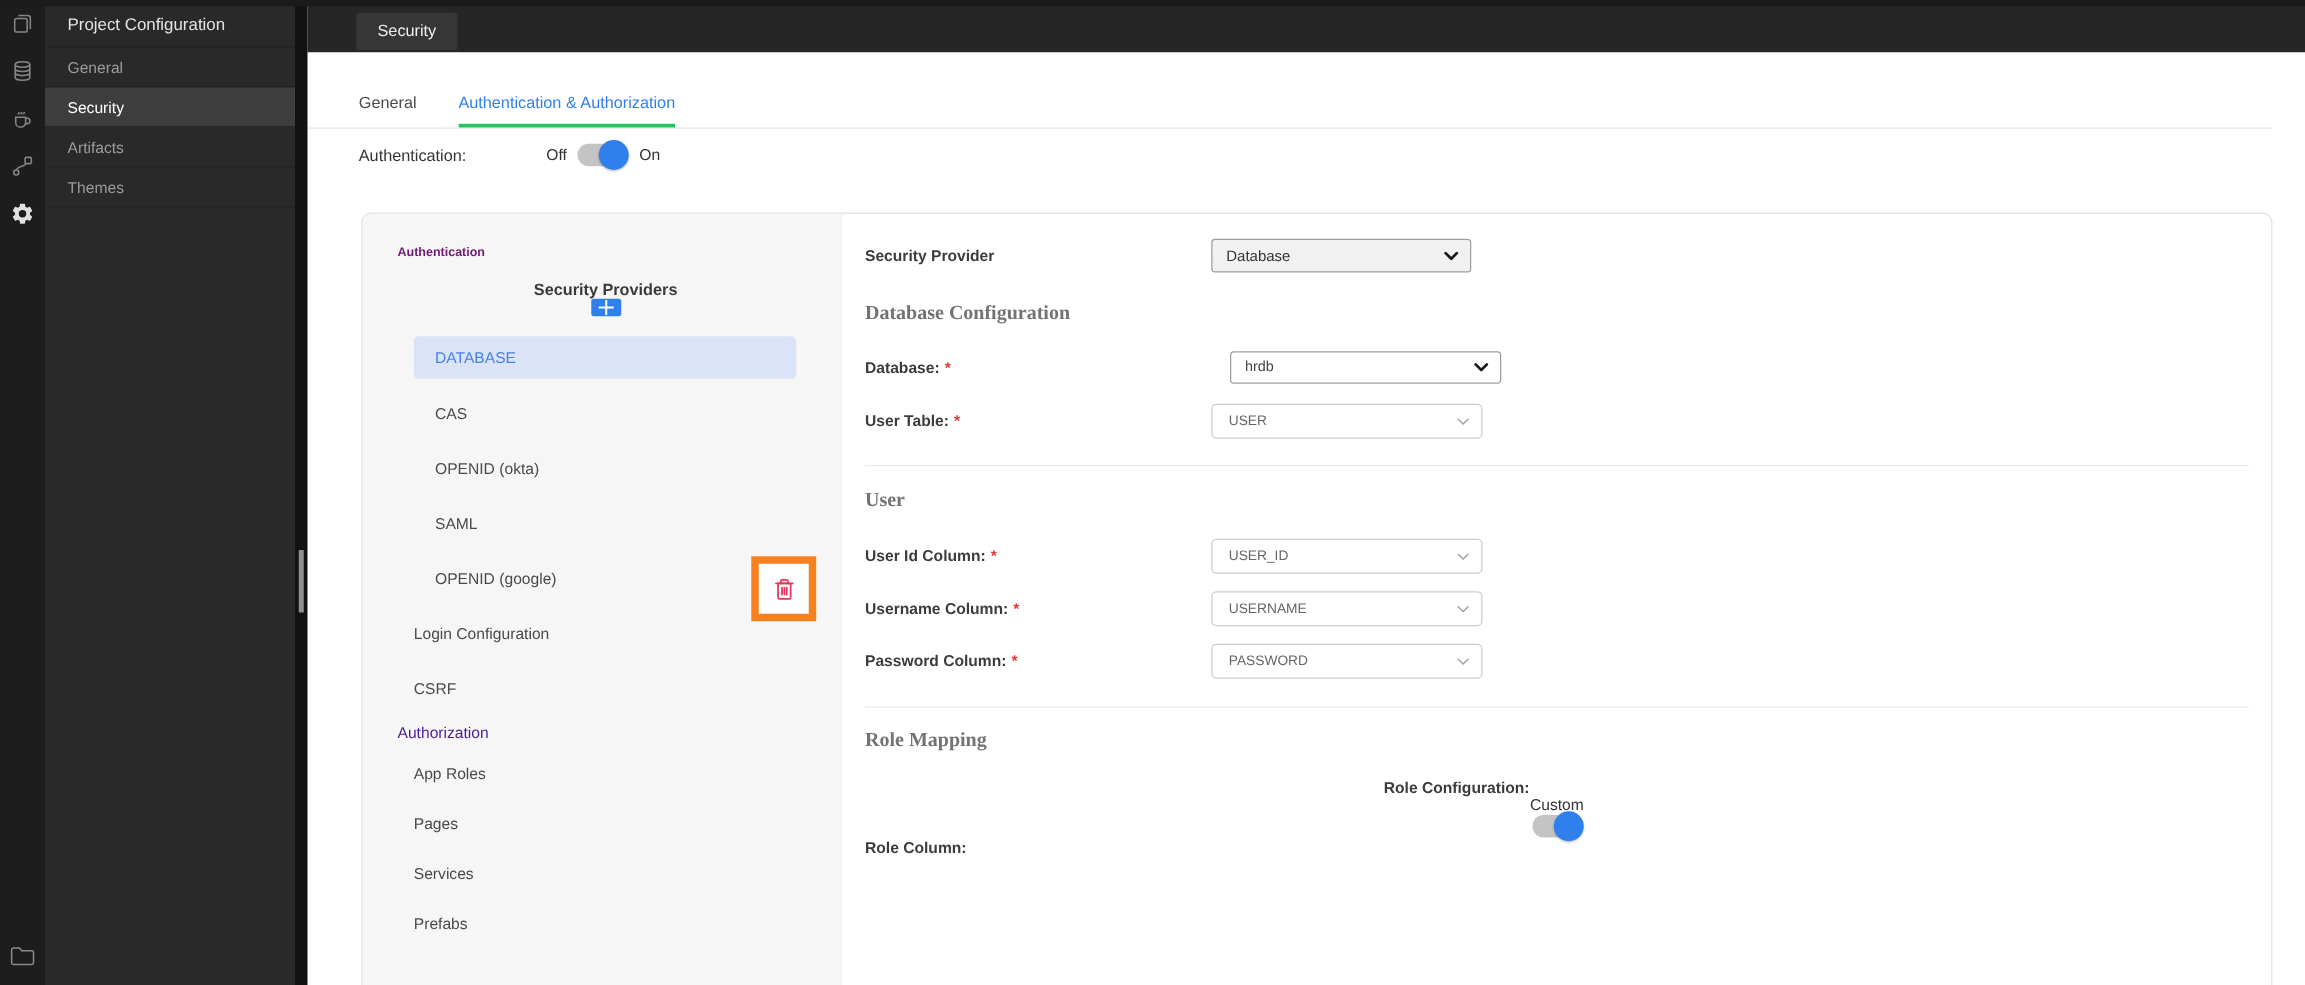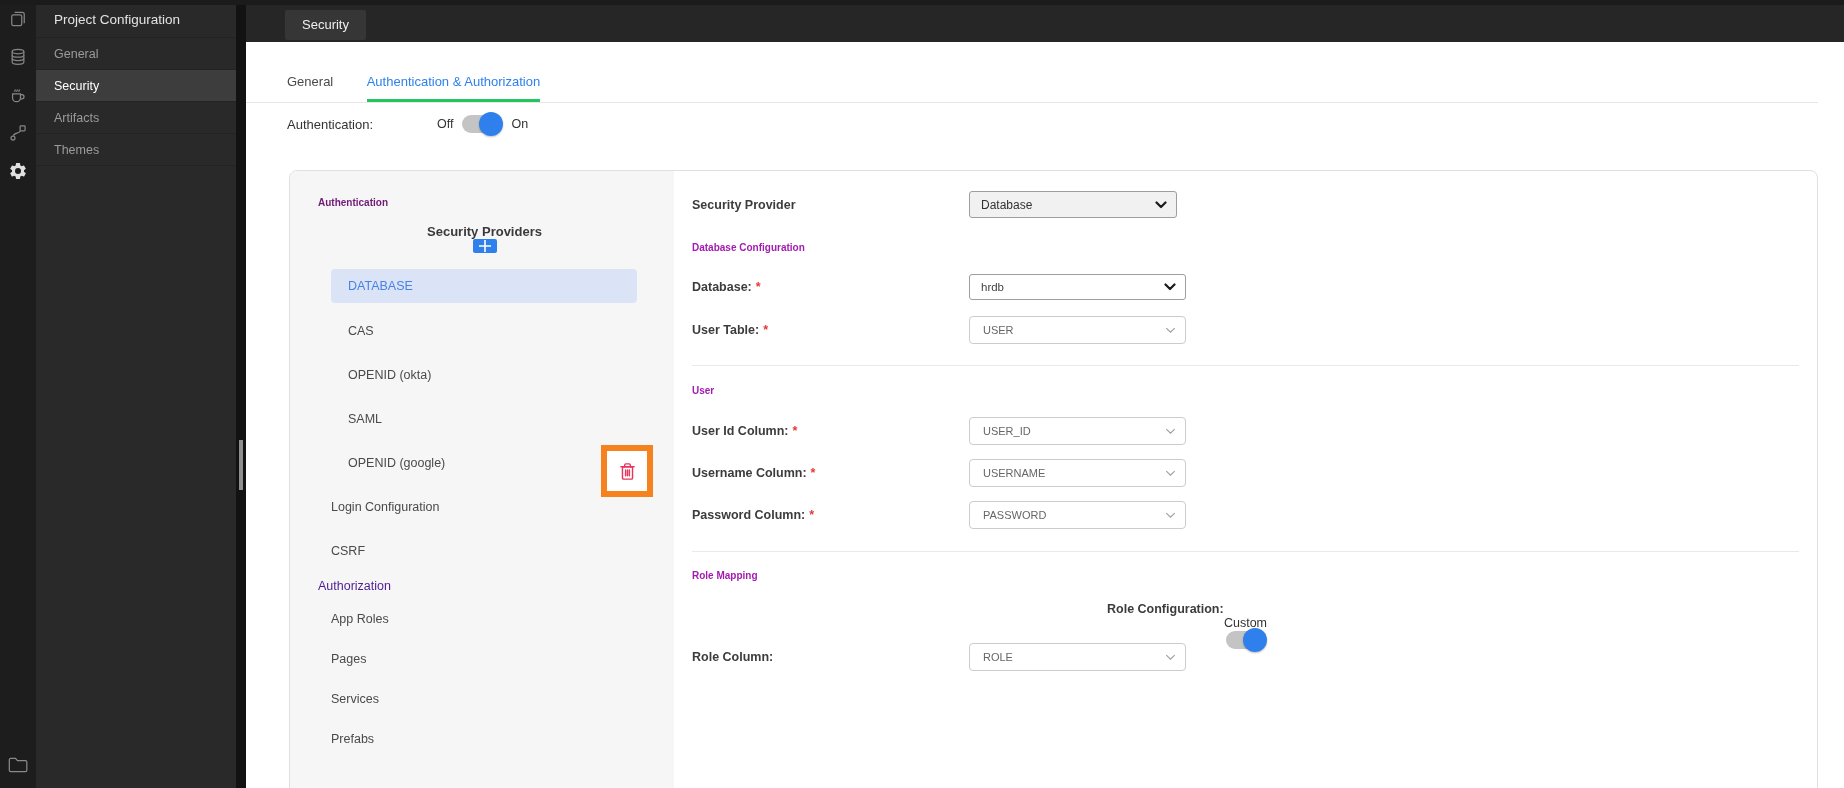--- a/index.html
+++ b/index.html
@@ -75,28 +75,28 @@
   .section-label { height:26px; display:flex; align-items:center; padding-left:28px;
     font-size:12.5px; color:#4c1d95; }
   .annotation-box { position:absolute; left:311px; top:274px; width:52px; height:52px;
     border:6px solid #f6821f; background:#ffffff; display:flex; align-items:center;
     justify-content:center; cursor:pointer; z-index:4; }
 
   
   .form-row { display:flex; align-items:center; }
   .form-label { width:277px; font-size:12.5px; font-weight:bold; color:#3c3c3c; flex:none; }
   .req { color:#e53935; margin-left:4px; }
-  .heading { font-size:10px; font-weight:bold; color:#a21caf; }
+  .heading { font-size:16px; font-weight:bold; color:#737373;font-family:Liberation Serif, serif; }
   .divider { border:none; border-top:1px solid #e9e9e9; margin-right:0; }
 
   .sel { position:relative; display:flex; align-items:center; cursor:pointer; }
   .sel-native { width:208px; height:27px; background:#f1f1f1; border:1px solid #9e9e9e;
     border-radius:3px; padding:0 26px 0 11px; font-size:12px; color:#333; }
   .sel-native2 { width:217px; height:26px; background:#fff; border:1px solid #9e9e9e;
-    border-radius:3px; padding:0 26px 0 11px; font-size:11.5px; color:#444; }
+    border-radius:3px; padding:0 26px 0 11px; font-size:11.5px; color:#444;margin-left:15px; }
   .sel-custom { width:217px; height:28px; background:#fff; border:1px solid #cccccc;
     border-radius:4px; padding:0 26px 0 13px; font-size:11px; color:#666; }
   .sel .chev { position:absolute; right:9px; pointer-events:none; display:flex; }
 
   .row-sp { height:27px; }
   .h-dbcfg { margin-top:24px; }
   .row-db { margin-top:21px; height:26px; }
   .row-ut { margin-top:16px; height:28px; }
   .div-1 { margin-top:21px; }
   .h-user { margin-top:19px; }
@@ -328,26 +328,18 @@
           <span class="tgl-txt">Custom</span>
           <span class="switch on">
             <span class="track"></span>
             <span class="thumb"></span>
           </span>
           <span class="tgl-txt">Basic</span>
         </div>
 
         <div class="form-row row-rcol">
           <span class="form-label">Role Column:</span>
-          <span class="sel sel-custom">
-            <span>ROLE</span>
-            <span class="chev">
-              <svg width="11" height="7" viewBox="0 0 12 8">
-                  <path d="M1.5 1.5 6 6l4.5-4.5" stroke="#a0a0a0" stroke-width="1.3" fill="none" stroke-linecap="round"></path>
-                </svg>
-            </span>
-          </span>
         </div>
 
       </div>
     </div>
   </div>
 </div>
 
 </body></html>

